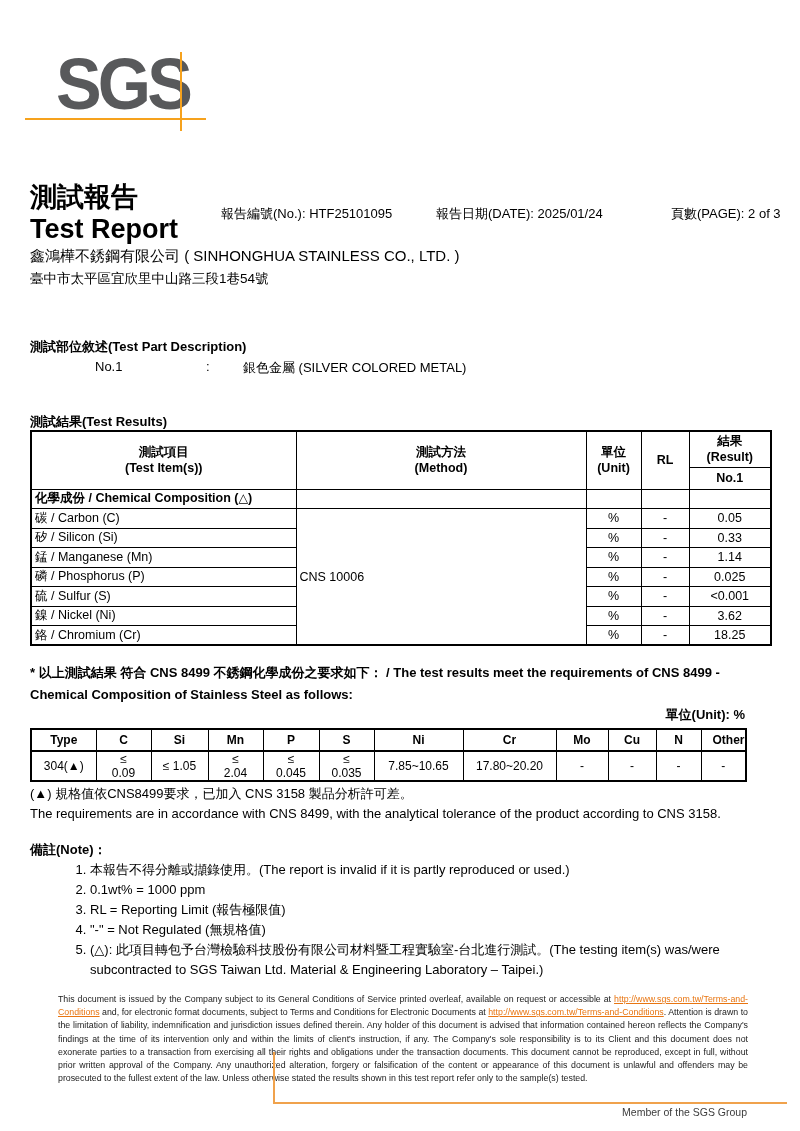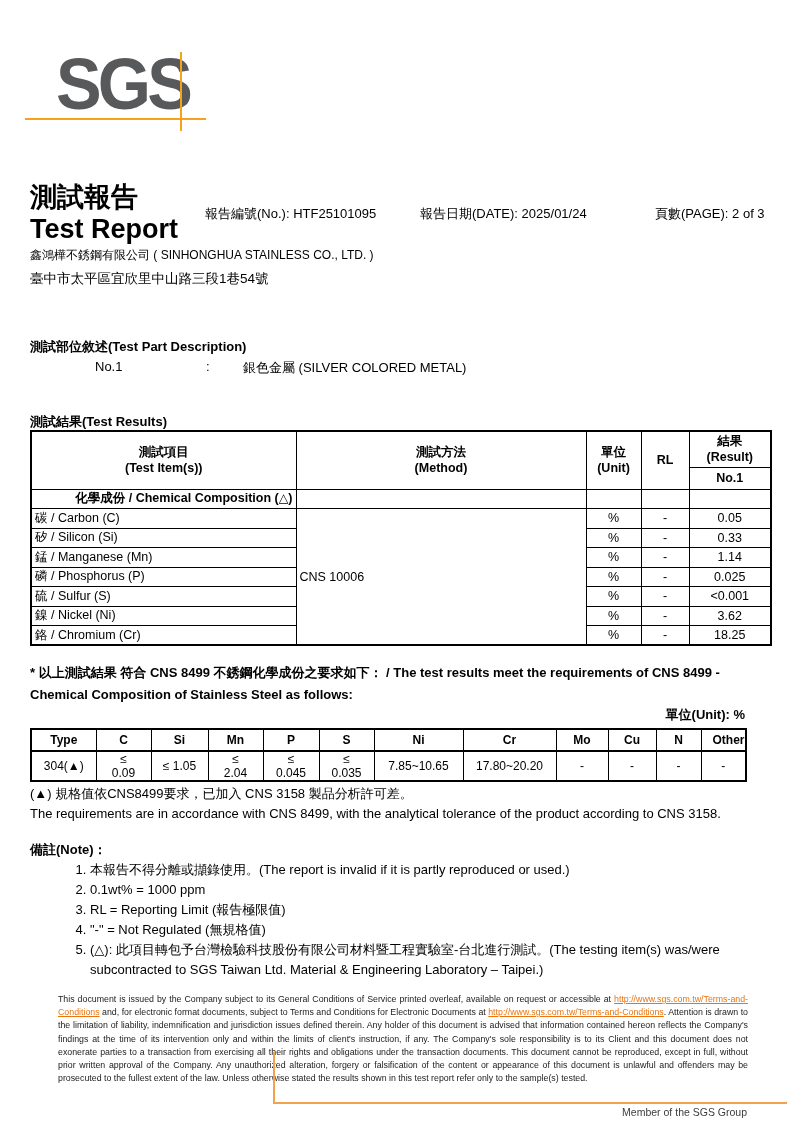--- a/index.html
+++ b/index.html
@@ -14,41 +14,41 @@
     position:absolute; left:56px; top:50px; font-size:72px; font-weight:bold;
     color:#58595b; letter-spacing:-4px; line-height:68px;
     transform:scaleX(0.95); transform-origin:left top;
   }
   .logo-hline { position:absolute; left:25px; top:118px; width:181px; height:2px; background:#f6a21d; }
   .logo-vline { position:absolute; left:180px; top:52px; width:2px; height:79px; background:#f6a21d; }
   
   .title-block { position:absolute; left:30px; top:181px; line-height:32px; }
   .title-zh { font-size:27px; font-weight:bold; }
   .title-en { font-size:27px; font-weight:bold; }
-  .meta { position:absolute; top:205px; font-size:13px; white-space:nowrap; }
+  .meta { position:absolute; top:205px; font-size:13px; white-space:nowrap;margin-left:16px; }
   .meta-no   { left:205px; }
   .meta-date { left:420px; }
   .meta-page { left:655px; }
-  .client-name    { position:absolute; left:30px; top:247px; font-size:12px; }
+  .client-name    { position:absolute; left:30px; top:247px; font-size:15px; }
   .client-address { position:absolute; left:30px; top:270px; font-size:13.5px; }
   
   .sec-heading { position:absolute; left:30px; font-size:13px; font-weight:bold; }
   .part-row { position:absolute; top:359px; font-size:13px; }
   .part-no { left:95px; } .part-colon { left:206px; } .part-value { left:243px; }
   
   .results-table {
     position:absolute; left:30px; top:430px; width:740px;
     border-collapse:collapse; table-layout:fixed; font-size:12.5px;
   }
   .results-table td, .results-table th { border:1.5px solid #000; padding:0 3px; }
   .results-table { border:2.5px solid #000; }
   .results-table th { font-weight:bold; text-align:center; }
   .rt-h1 { height:36px; line-height:16px; vertical-align:middle; }
   .rt-h2 { height:22px; }
-  .rt-section td { height:20px; font-weight:bold; text-align:right; }
+  .rt-section td { height:20px; font-weight:bold; text-align:left; }
   .results-table tbody td { height:19.5px; }
   .td-item { text-align:left; }
   .td-method { text-align:left; vertical-align:middle; padding-left:5px; }
   .td-c { text-align:center; }
   
   .conf-statement { position:absolute; left:30px; top:662px; width:742px; font-size:13px; font-weight:bold; line-height:22px; }
   .unit-note { position:absolute; right:55px; top:706px; font-size:13px; font-weight:bold; }
   
   .spec-table {
     position:absolute; left:30px; top:728px; width:715px;

